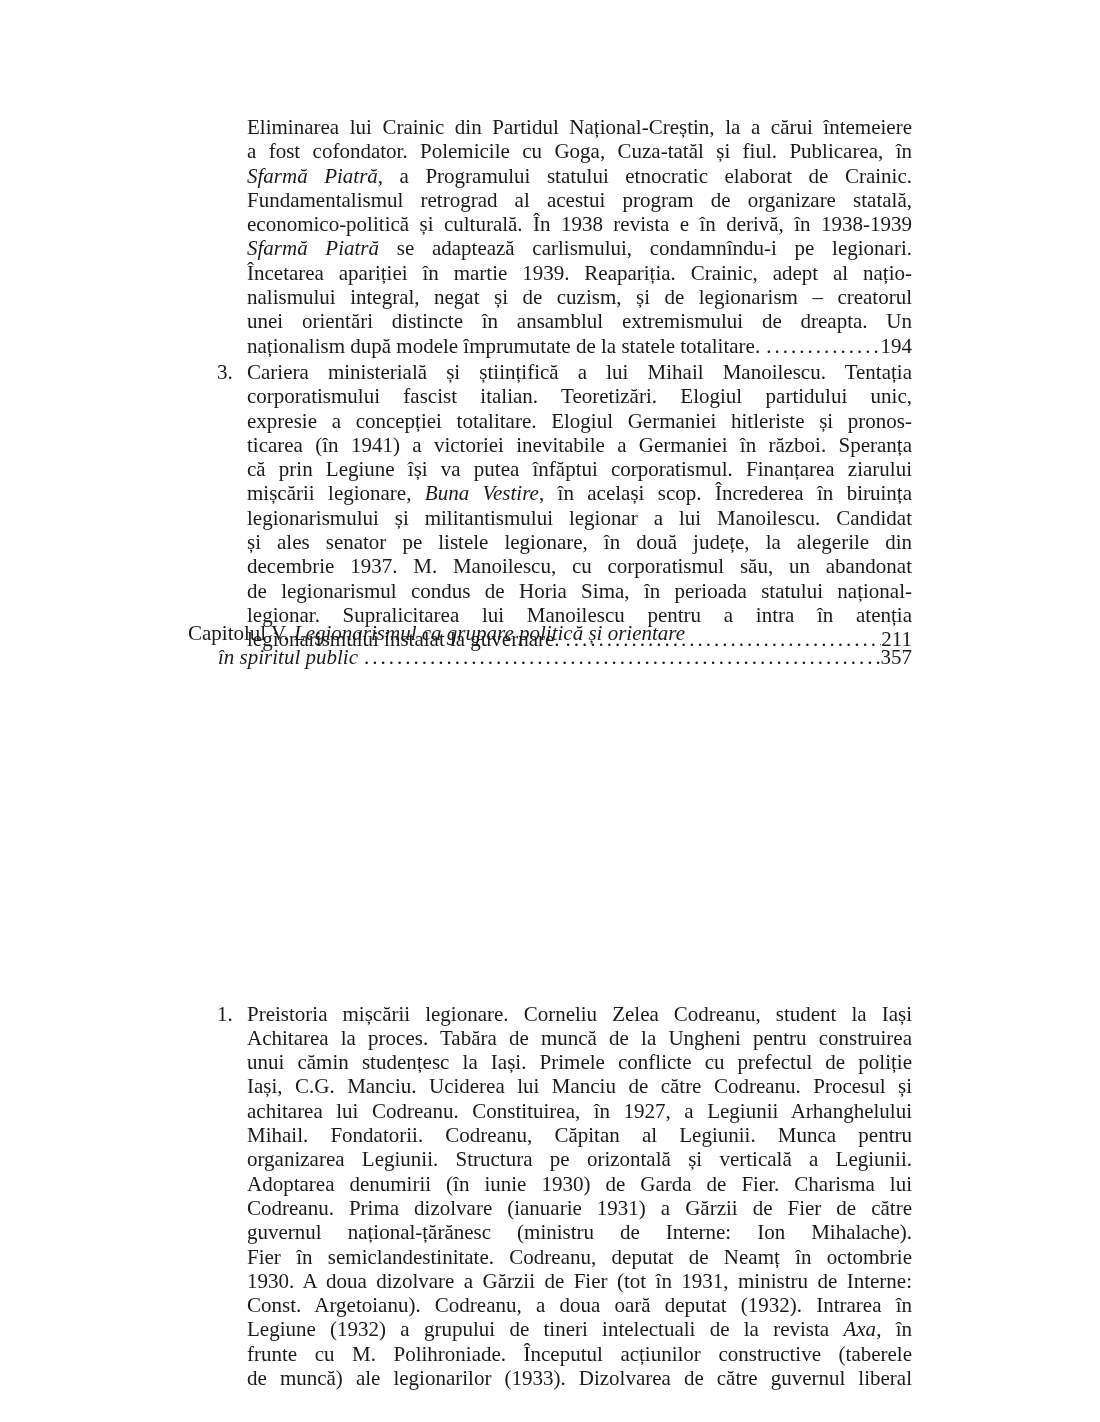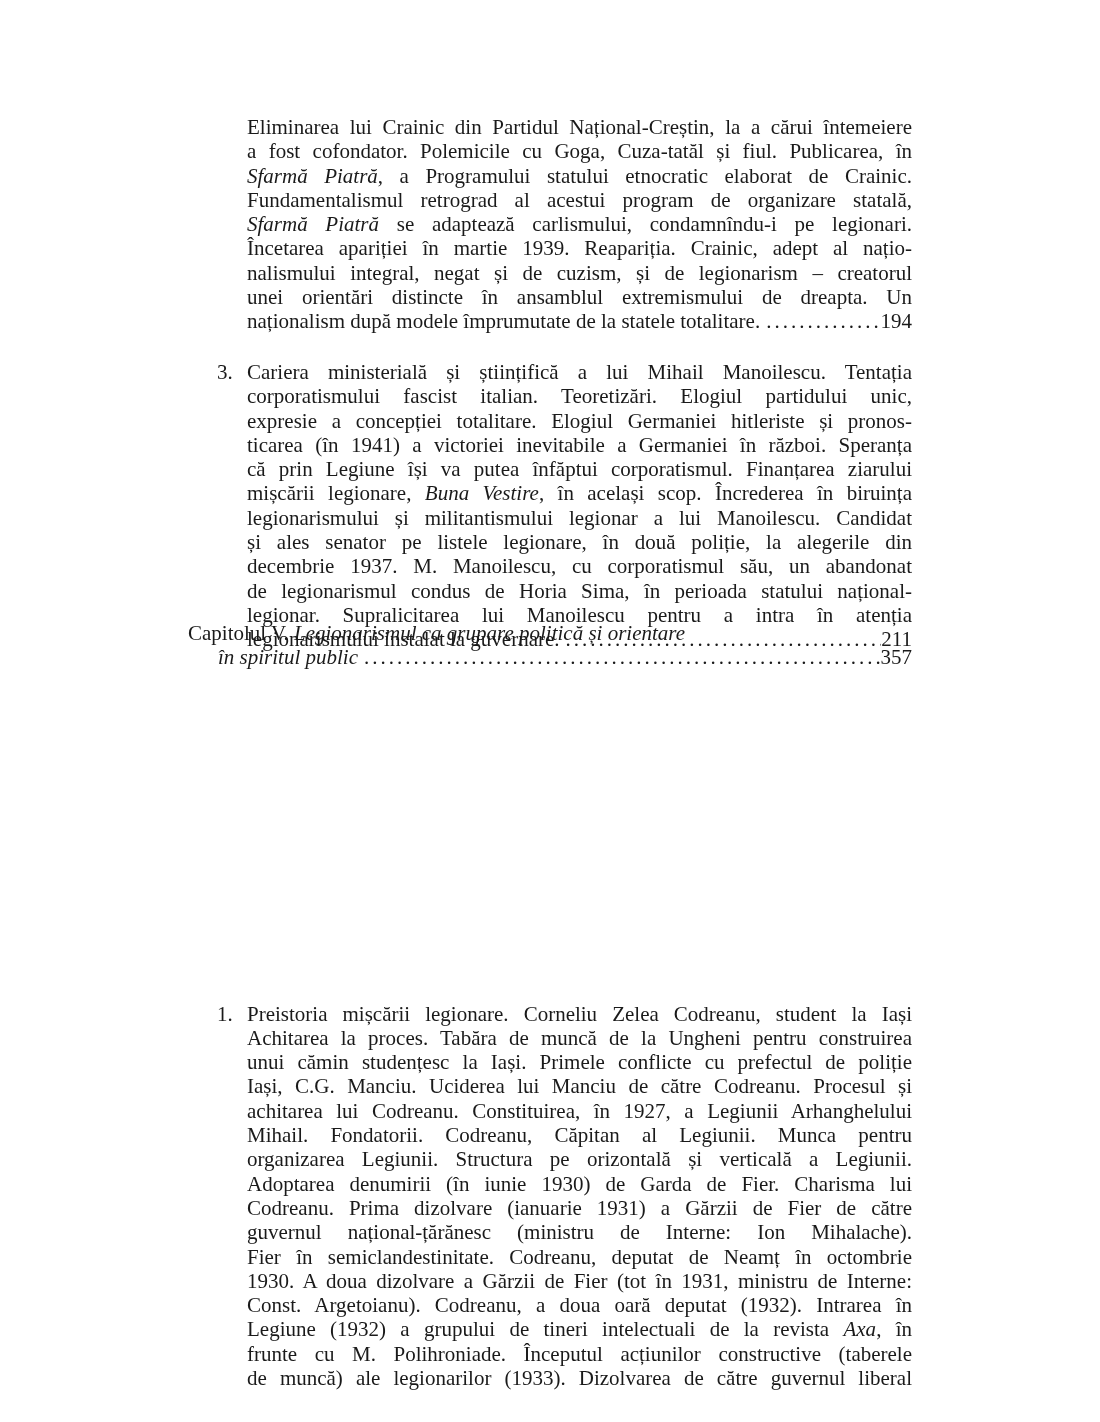--- a/index.html
+++ b/index.html
@@ -25,41 +25,42 @@
 </head>
 <body>
 
 <div class="page">
 
   <div class="block" id="intro" style="top:115px;">
       <span class="line">Eliminarea lui Crainic din Partidul Național-Creștin, la a cărui întemeiere</span>
       <span class="line">a fost cofondator. Polemicile cu Goga, Cuza-tatăl și fiul. Publicarea, în</span>
       <span class="line"><i>Sfarmă Piatră</i><span>, a Programului statului etnocratic elaborat de Crainic.</span></span>
       <span class="line">Fundamentalismul retrograd al acestui program de organizare statală,</span>
+      <span class="line">economico-politică și culturală. În 1938 revista e în derivă, în 1938-1939</span>
       <span class="line"><i>Sfarmă Piatră</i><span> se adaptează carlismului, condamnîndu-i pe legionari.</span></span>
       <span class="line">Încetarea apariției în martie 1939. Reapariția. Crainic, adept al națio-</span>
       <span class="line">nalismului integral, negat și de cuzism, și de legionarism – creatorul</span>
       <span class="line">unei orientări distincte în ansamblul extremismului de dreapta. Un</span>
       <span class="line lead">
         <span class="txt">naționalism după modele împrumutate de la statele totalitare.</span>
         <span class="dots">........................................................................................................................</span>
         <span class="pg">194</span>
       </span>
     </div>
 
   <div class="block item" id="item3" style="top:360px;">
     <span class="num">3.</span>
   <span class="line">Cariera ministerială și științifică a lui Mihail Manoilescu. Tentația</span>
       <span class="line">corporatismului fascist italian. Teoretizări. Elogiul partidului unic,</span>
       <span class="line">expresie a concepției totalitare. Elogiul Germaniei hitleriste și pronos-</span>
       <span class="line">ticarea (în 1941) a victoriei inevitabile a Germaniei în război. Speranța</span>
       <span class="line">că prin Legiune își va putea înfăptui corporatismul. Finanțarea ziarului</span>
       <span class="line"><span>mișcării legionare, </span><i>Buna Vestire</i><span>, în același scop. Încrederea în biruința</span></span>
       <span class="line">legionarismului și militantismului legionar a lui Manoilescu. Candidat</span>
-      <span class="line">și ales senator pe listele legionare, în două poliție, la alegerile din</span>
+      <span class="line">și ales senator pe listele legionare, în două județe, la alegerile din</span>
       <span class="line">decembrie 1937. M. Manoilescu, cu corporatismul său, un abandonat</span>
       <span class="line">de legionarismul condus de Horia Sima, în perioada statului național-</span>
       <span class="line">legionar. Supralicitarea lui Manoilescu pentru a intra în atenția</span>
       <span class="line lead">
         <span class="txt">legionarismului instalat la guvernare.</span>
         <span class="dots">........................................................................................................................</span>
         <span class="pg">211</span>
       </span>
     </div>
 

